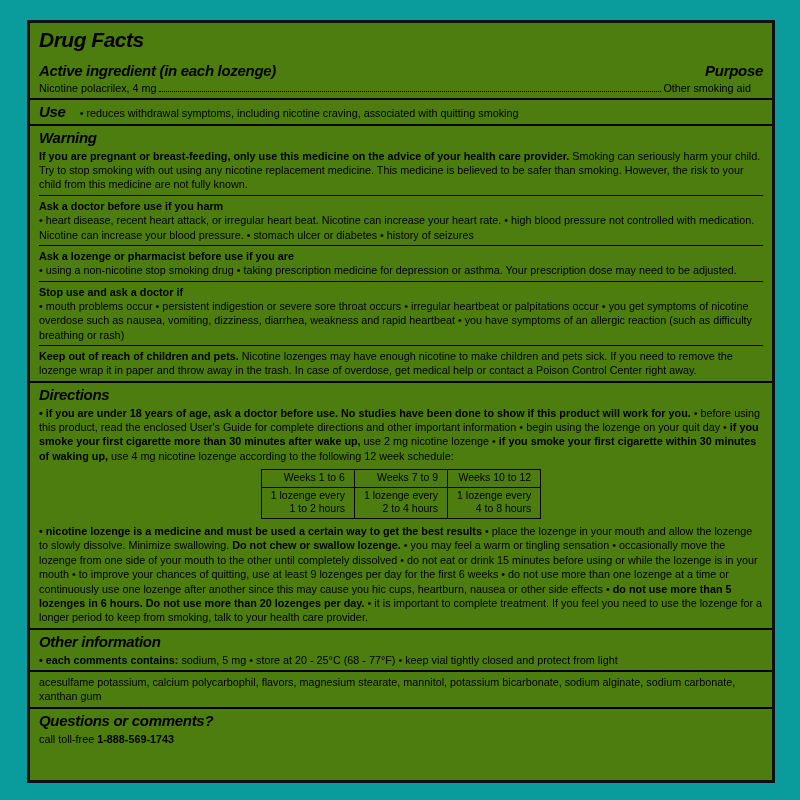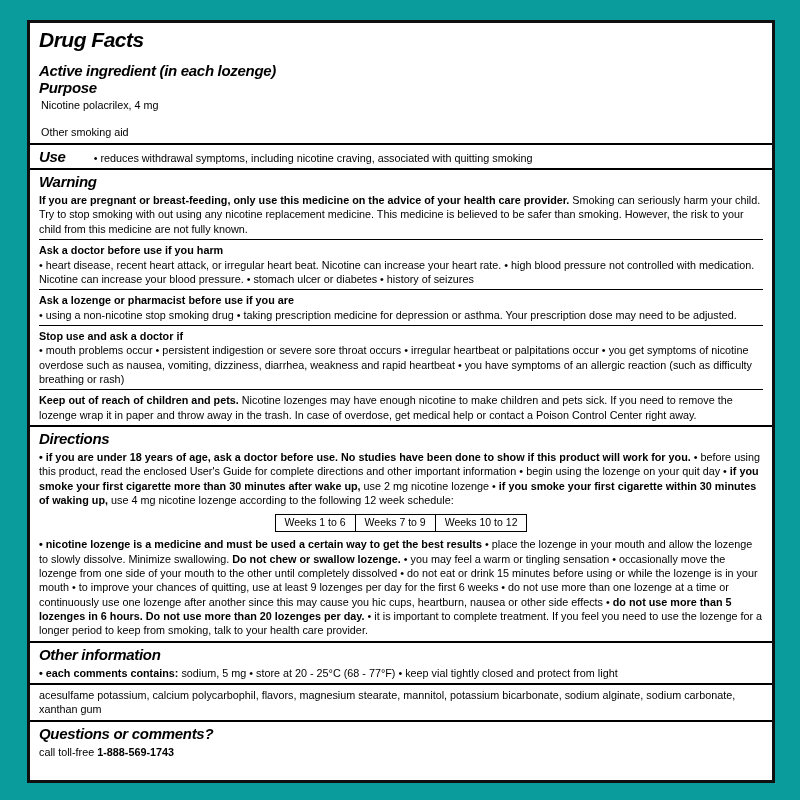--- a/index.html
+++ b/index.html
@@ -38,21 +38,20 @@
   }
   .body {
     font-size: 10.8px;
     line-height: 1.33;
   }
   .bold { font-weight: bold; }
   .row-flex {
     display: flex;
     justify-content: space-between;
     align-items: baseline;
-    flex-direction: column;
   }
   .ingredient-row { margin: 2px 12px 3px 0; }
   .leader {
     flex: 1 1 auto;
     border-bottom: 1.6px dotted #000;
     margin: 0 2px 2px 2px;
     height: 10px;
   }
   .hr-thick {
     border: none;
@@ -60,21 +59,21 @@
     margin: 3px -9px;
   }
   .hr-thin {
     border: none;
     border-top: 1px solid #000;
     margin: 3px 0;
   }
   .use-row {
     display: flex;
     align-items: baseline;
-    gap: 28px;
+    gap: 14px;
     margin: 1px 0 2px 0;
   }
   .para { margin: 2px 0 3px 0; }
   .sec-head-block { margin: 2px 0 3px 0; }
   .sched-table {
     border-collapse: collapse;
     margin: 6px auto 5px auto;
     font-size: 10.5px;
     text-align: right;
   }
@@ -82,21 +81,21 @@
     border: 1.3px solid #000;
     font-weight: normal;
     padding: 1px 9px 2px 9px;
     white-space: pre-line;
     line-height: 1.3;
   }
 </style>
 </head>
 <body style="background: rgb(10, 155, 156);">
 
-<div class="label" style="background: #ffffff; border-color: rgb(16, 16, 16); color: rgb(0, 0, 0);">
+<div class="label" style="background: #4d7c0f; border-color: rgb(16, 16, 16); color: rgb(0, 0, 0);">
 
   <div class="title">Drug Facts</div>
 
   <div class="row-flex">
     <span class="sec-head">Active ingredient (in each lozenge)</span>
     <span class="sec-head">Purpose</span>
   </div>
   <div class="row-flex body ingredient-row">
     <span>Nicotine polacrilex, 4 mg</span>
     <span class="leader"></span>
@@ -145,20 +144,28 @@
   <div class="sec-head sec-head-block">Directions</div>
   <div class="body para"><span style="font-weight: bold;">• if you are under 18 years of age, ask a doctor before use. No studies have been done to show if this product will work for you.</span><span> • before using this product, read the enclosed User's Guide for complete directions and other important information • begin using the lozenge on your quit day • </span><span style="font-weight: bold;">if you smoke your first cigarette more than 30 minutes after wake up,</span><span> use 2 mg nicotine lozenge • </span><span style="font-weight: bold;">if you smoke your first cigarette within 30 minutes of waking up,</span><span> use 4 mg nicotine lozenge according to the following 12 week schedule:</span></div>
 
   <table class="sched-table">
     <tbody>
         <tr>
       <th>Weeks 1 to 6</th>
       <th>Weeks 7 to 9</th>
       <th>Weeks 10 to 12</th>
     </tr>
+    <tr>
+      <td>1 lozenge every
+1 to 2 hours</td>
+      <td>1 lozenge every
+2 to 4 hours</td>
+      <td>1 lozenge every
+4 to 8 hours</td>
+    </tr>
   </tbody>
     </table>
 
   <div class="body para"><span style="font-weight: bold;">• nicotine lozenge is a medicine and must be used a certain way to get the best results</span><span> • place the lozenge in your mouth and allow the lozenge to slowly dissolve. Minimize swallowing. </span><span style="font-weight: bold;">Do not chew or swallow lozenge.</span><span> • you may feel a warm or tingling sensation • occasionally move the lozenge from one side of your mouth to the other until completely dissolved • do not eat or drink 15 minutes before using or while the lozenge is in your mouth • to improve your chances of quitting, use at least 9 lozenges per day for the first 6 weeks • do not use more than one lozenge at a time or continuously use one lozenge after another since this may cause you hic cups, heartburn, nausea or other side effects • </span><span style="font-weight: bold;">do not use more than 5 lozenges in 6 hours. Do not use more than 20 lozenges per day.</span><span> • it is important to complete treatment. If you feel you need to use the lozenge for a longer period to keep from smoking, talk to your health care provider.</span></div>
 
   <hr class="hr-thick">
 
   <div class="sec-head sec-head-block">Other information</div>
   <div class="body para"><span style="font-weight: bold;">• each comments contains:</span><span> sodium, 5 mg • store at 20 - 25°C (68 - 77°F) • keep vial tightly closed and protect from light</span></div>
 

